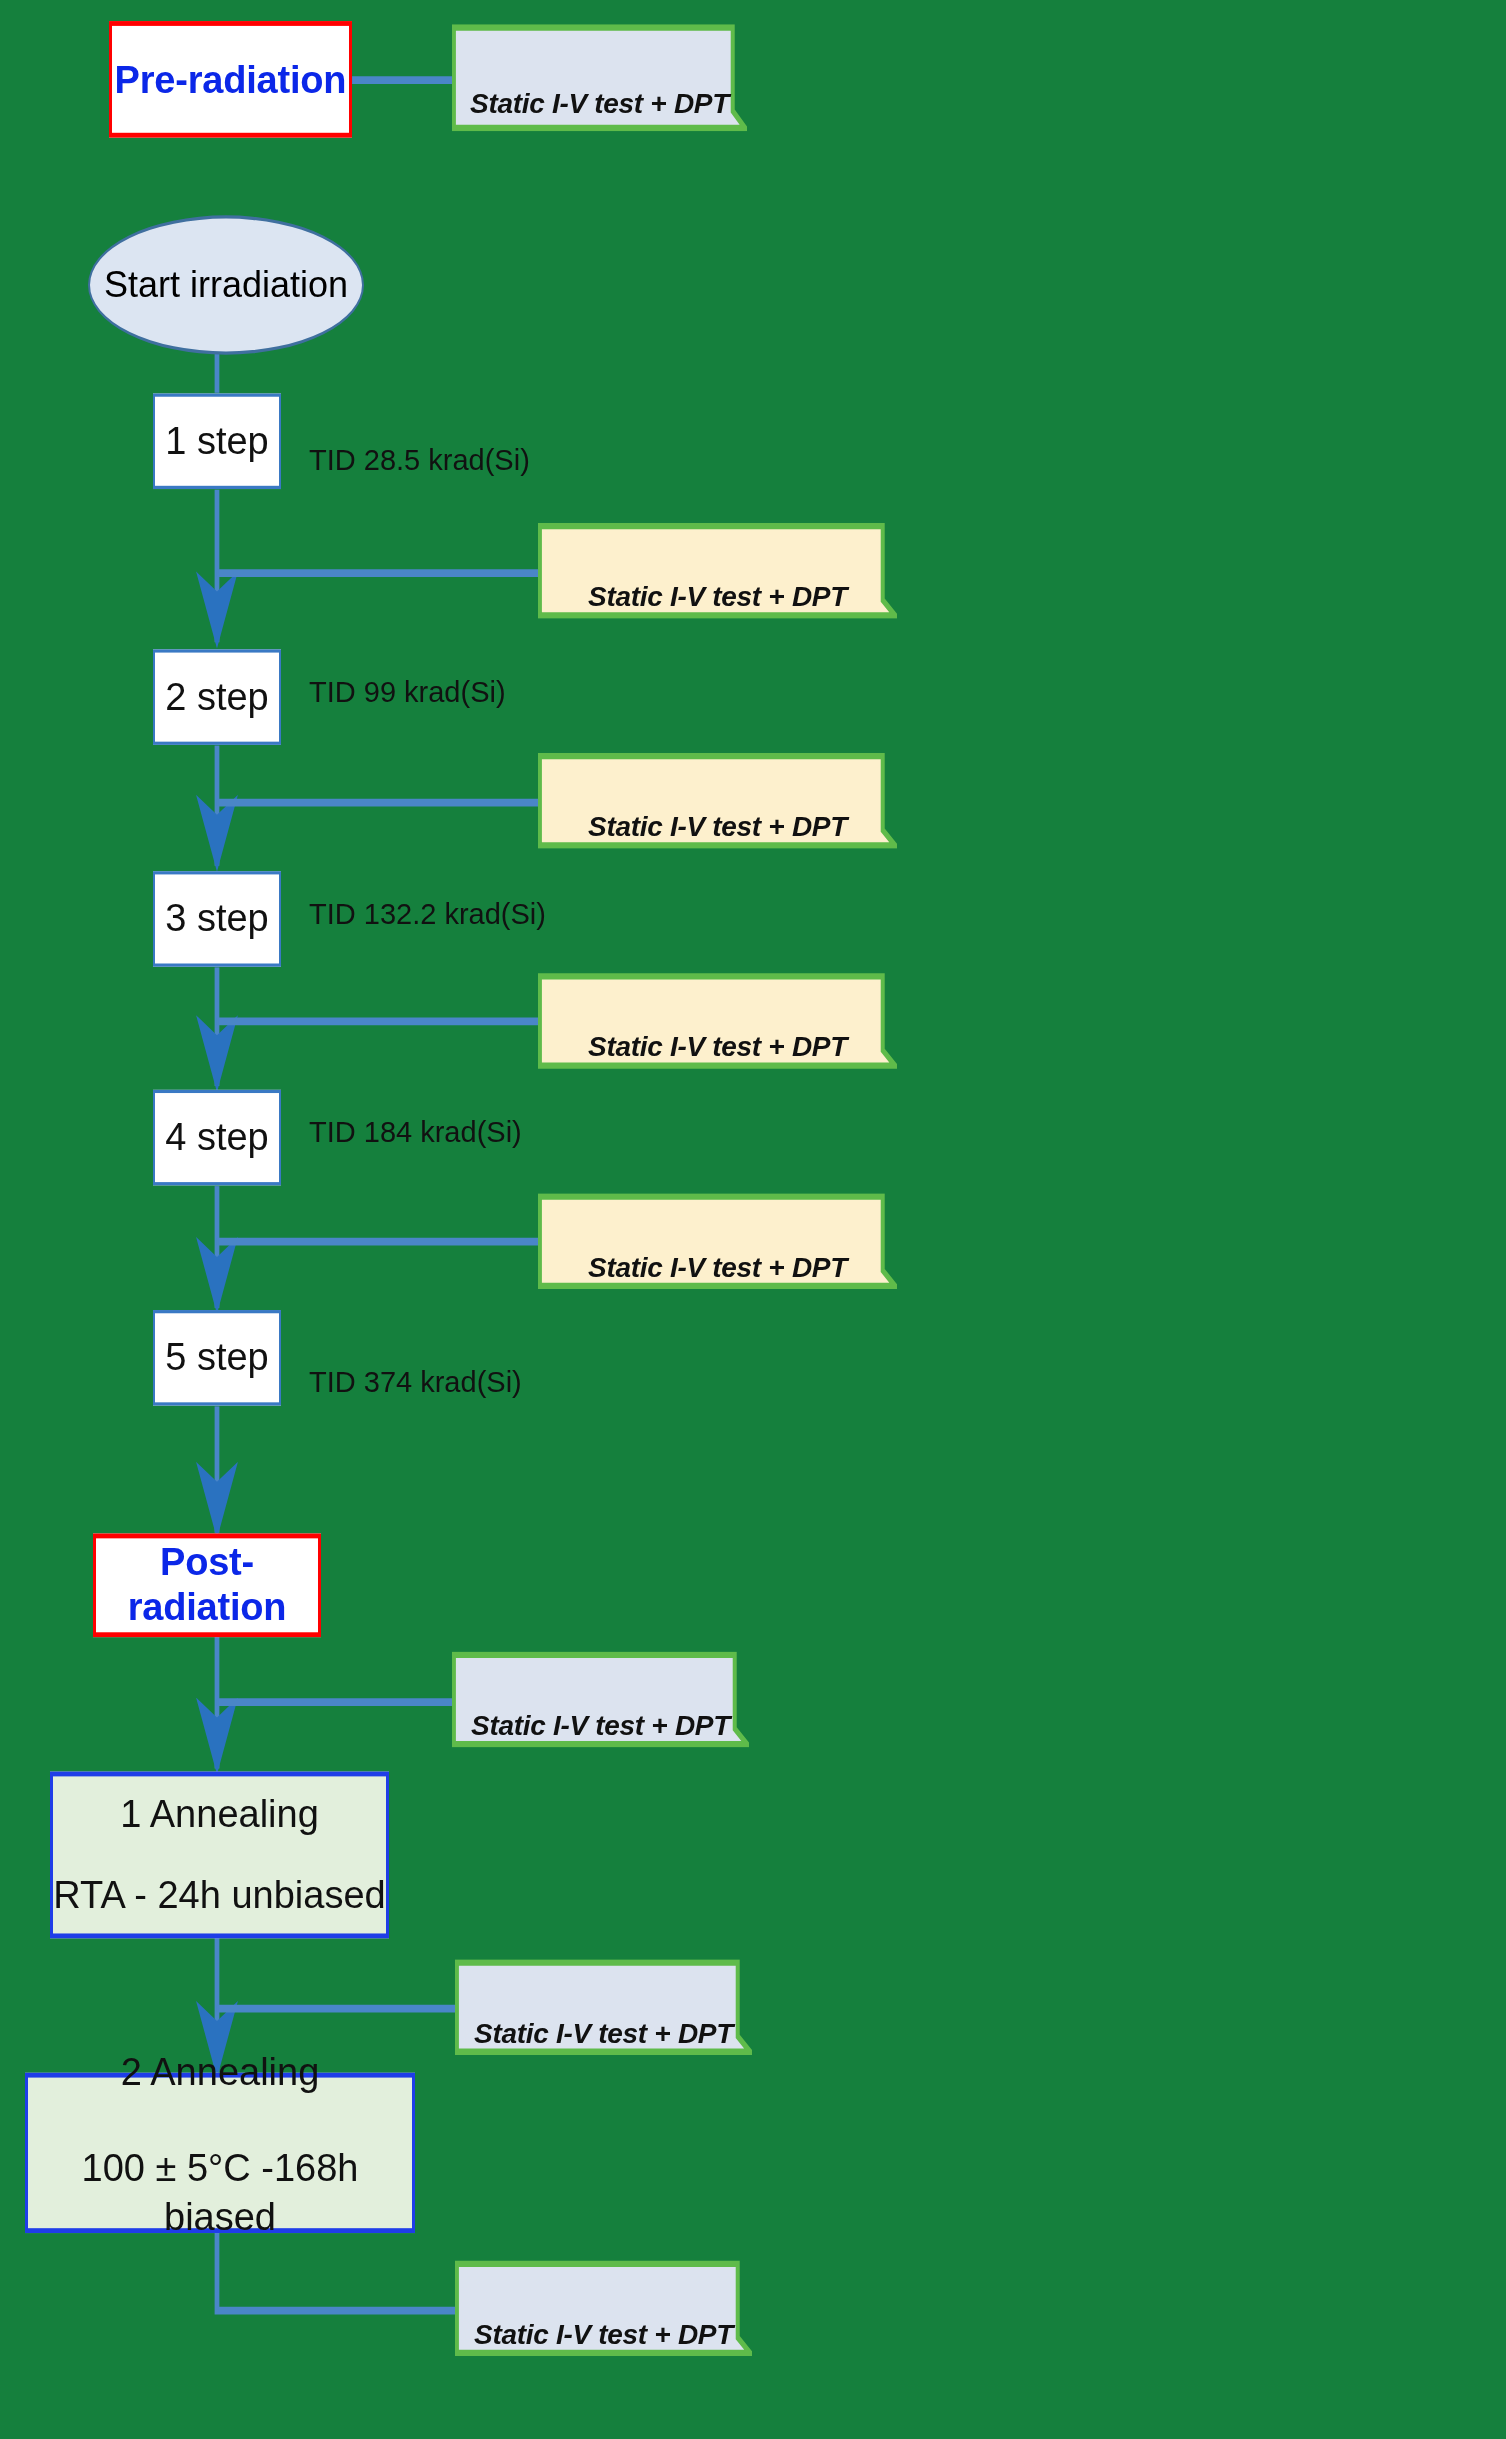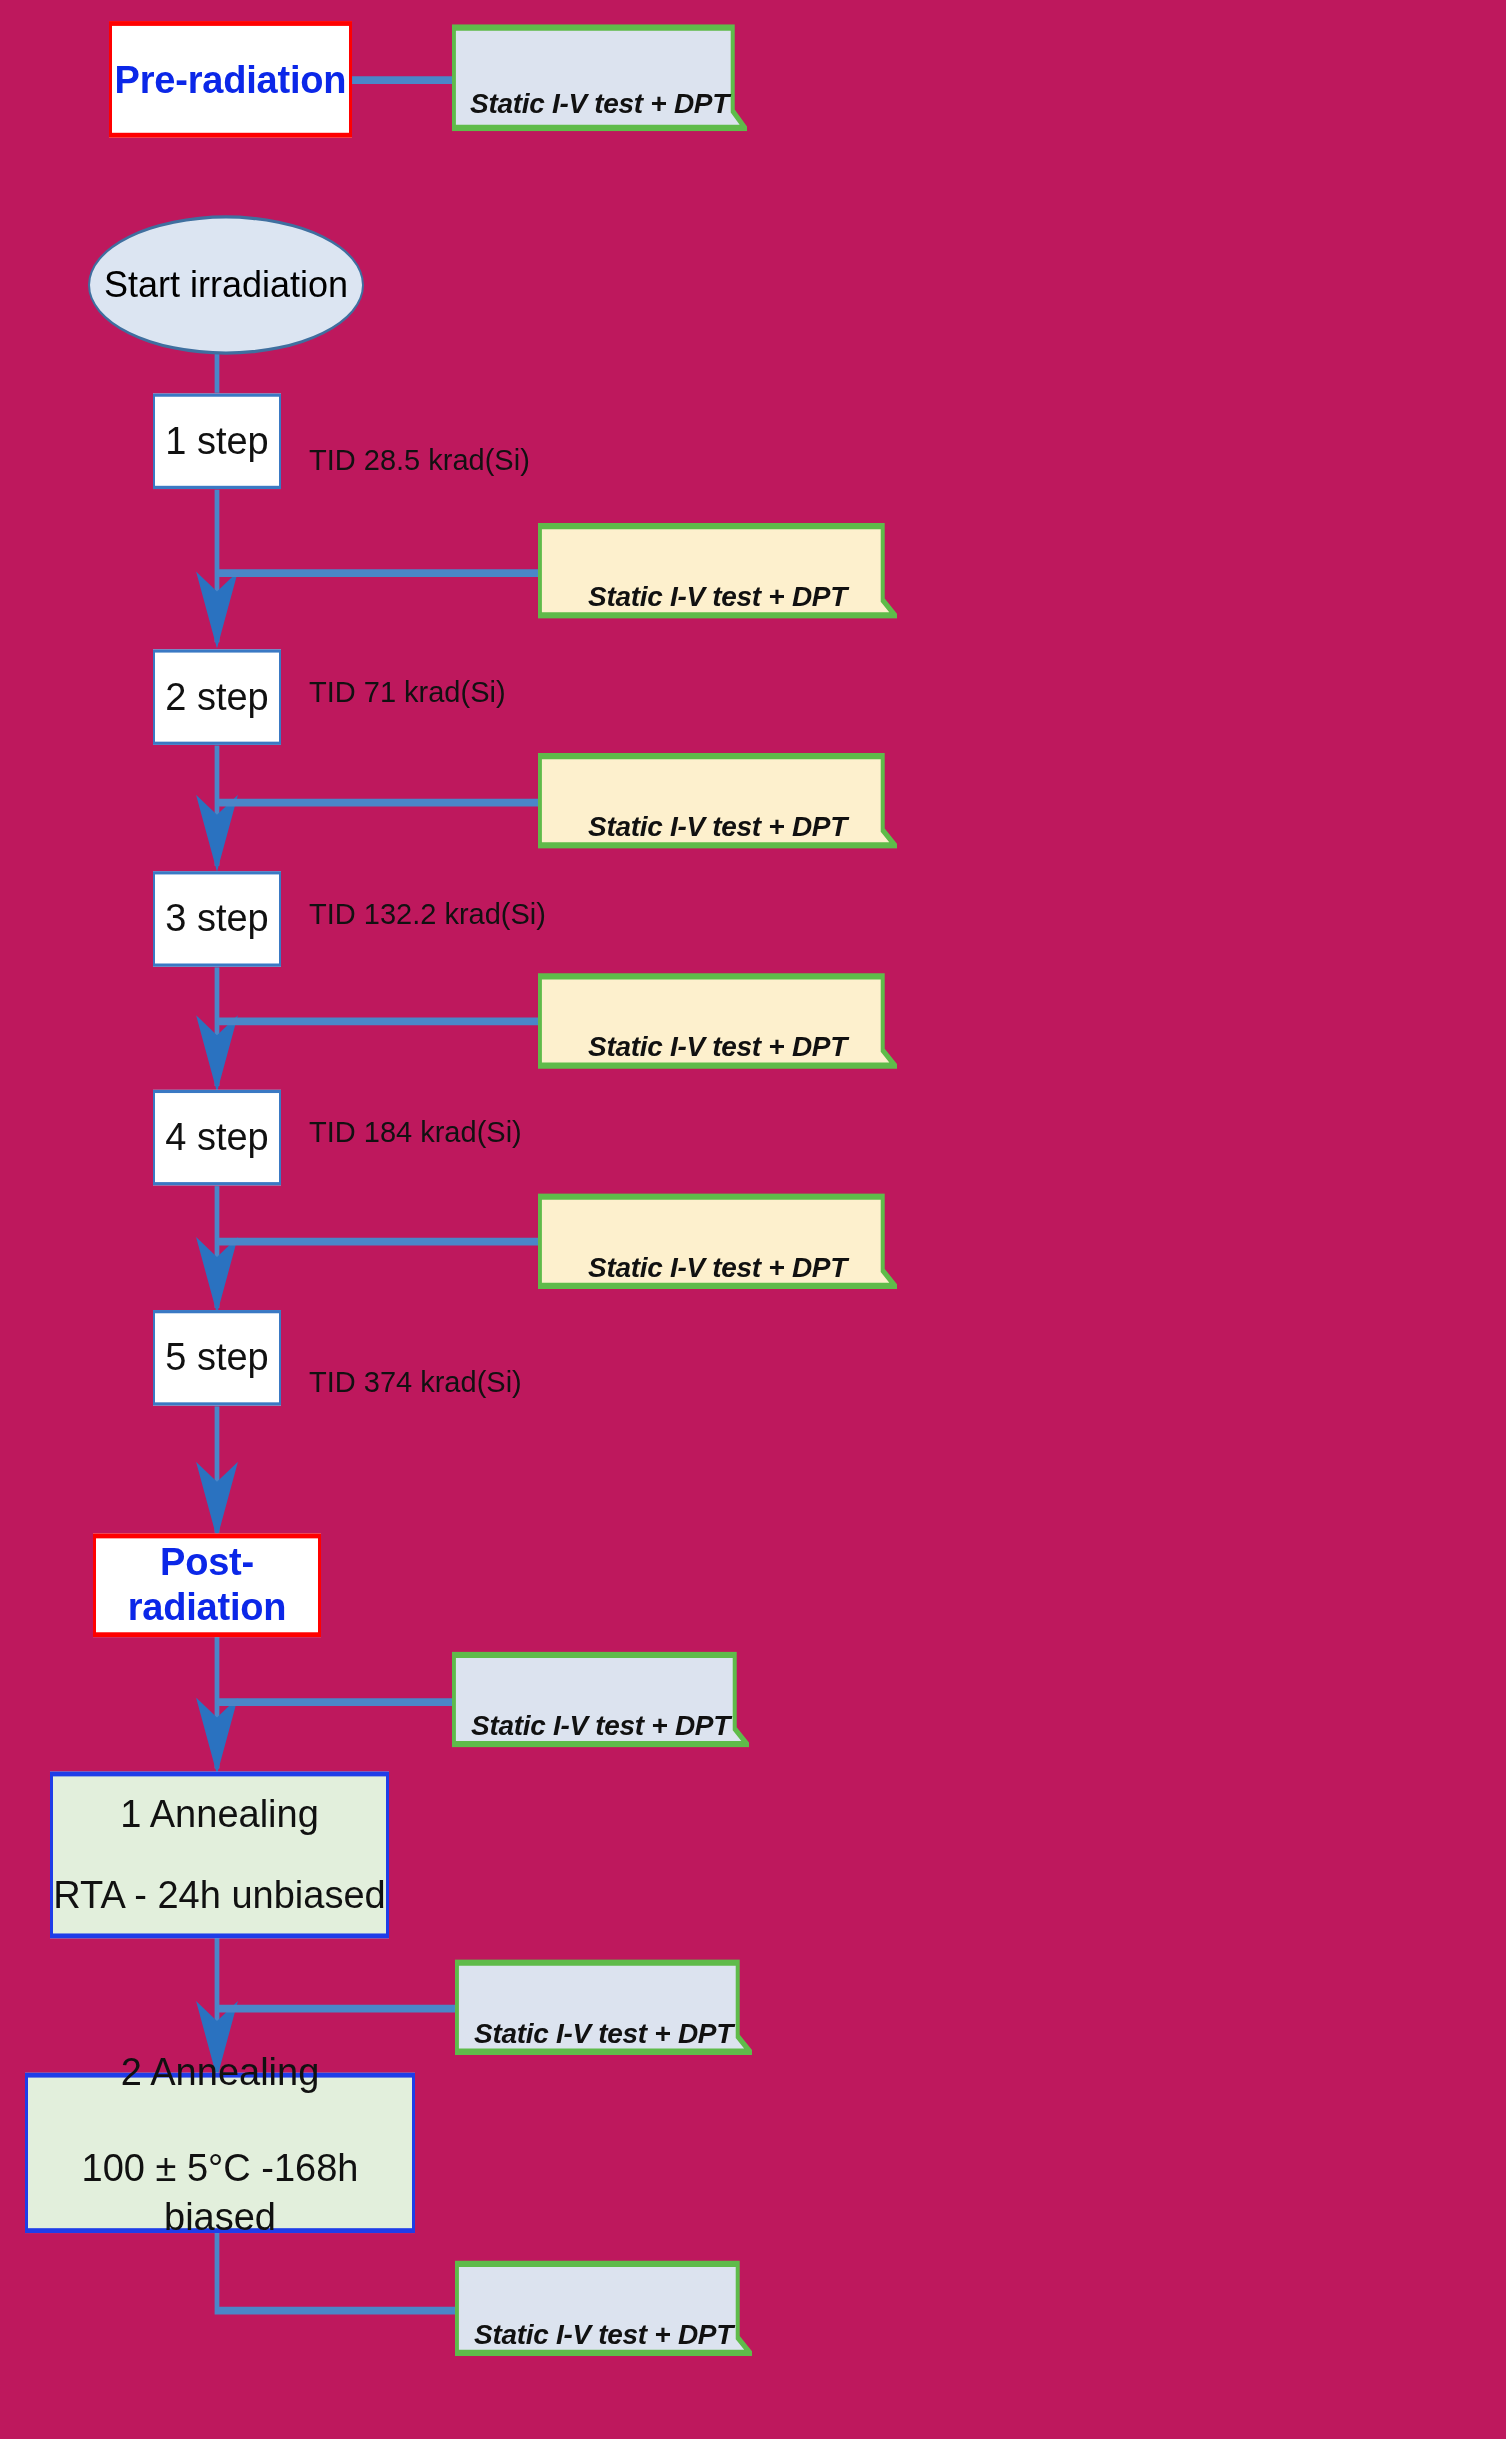--- a/index.html
+++ b/index.html
@@ -7,21 +7,21 @@
     padding: 0;
     background: #ffffff;
   }
   body {
     font-family: "Liberation Sans", sans-serif;
   }
   #canvas {
     position: relative;
     width: 1507px;
     height: 2440px;
-    background: #be185d;
+    background: #15803d;
     overflow: hidden;
   }
   #wires {
     position: absolute;
     left: 0; top: 0;
     width: 1507px;
     height: 2440px;
     pointer-events: none;
   }
   .node {
@@ -181,21 +181,21 @@
   <div class="doc doc-yellow" style="left:538px; top:323px; width:359px; height:59px;">
     <svg class="doc-body" viewBox="0 0 377 62" preserveAspectRatio="none">
       <path d="M2,2 H362 V50 L375,60 H2 Z" fill="#fdf0cd" stroke="#5fbb4a" stroke-width="4" vector-effect="non-scaling-stroke"></path>
     </svg>
     <div class="doc-text" style="display: flex; transform-origin: center center; transform: scale(1, 0.617544);">Static I-V test + DPT</div>
   </div>
 
   <div class="node box-step" style="left:153px; top:401px; width:128px; height:59px;">
     <span style="display: block; transform-origin: center center; transform: scale(1, 0.617544);">2 step</span>
   </div>
-  <div class="label-plain" style="left: 309px; top: 411px; display: block; transform-origin: center center; transform: scale(1, 0.617544);">TID 71 krad(Si)</div>
+  <div class="label-plain" style="left: 309px; top: 411px; display: block; transform-origin: center center; transform: scale(1, 0.617544);">TID 99 krad(Si)</div>
 
   <div class="doc doc-yellow" style="left:538px; top:465px; width:359px; height:59px;">
     <svg class="doc-body" viewBox="0 0 377 62" preserveAspectRatio="none">
       <path d="M2,2 H362 V50 L375,60 H2 Z" fill="#fdf0cd" stroke="#5fbb4a" stroke-width="4" vector-effect="non-scaling-stroke"></path>
     </svg>
     <div class="doc-text" style="display: flex; transform-origin: center center; transform: scale(1, 0.617544);">Static I-V test + DPT</div>
   </div>
 
   <div class="node box-step" style="left:153px; top:538px; width:128px; height:59px;">
     <span style="display: block; transform-origin: center center; transform: scale(1, 0.617544);">3 step</span>

